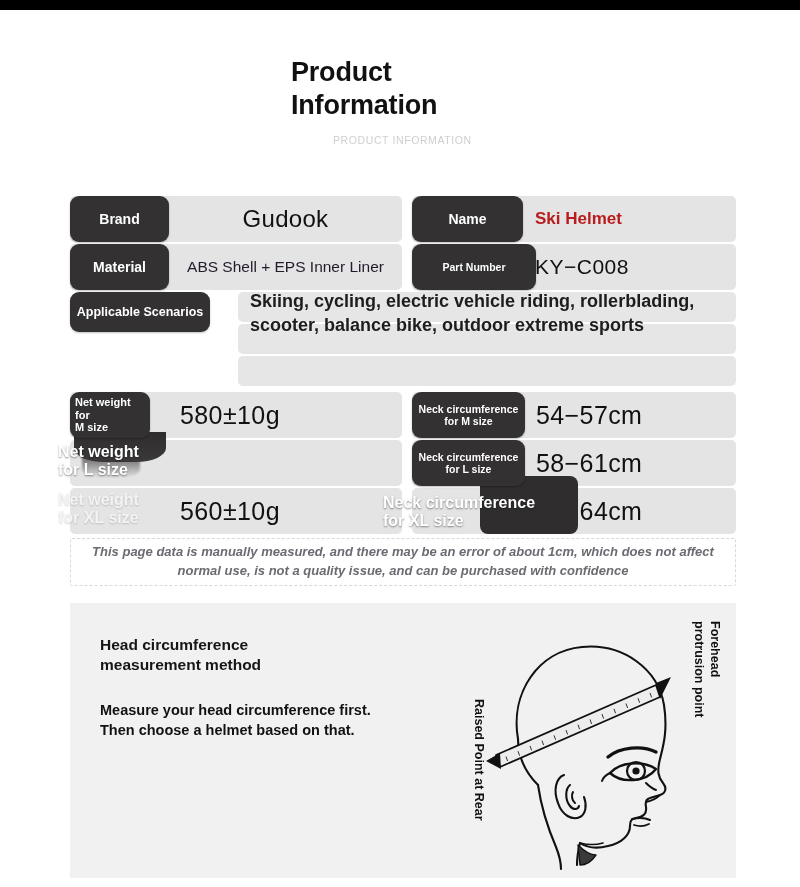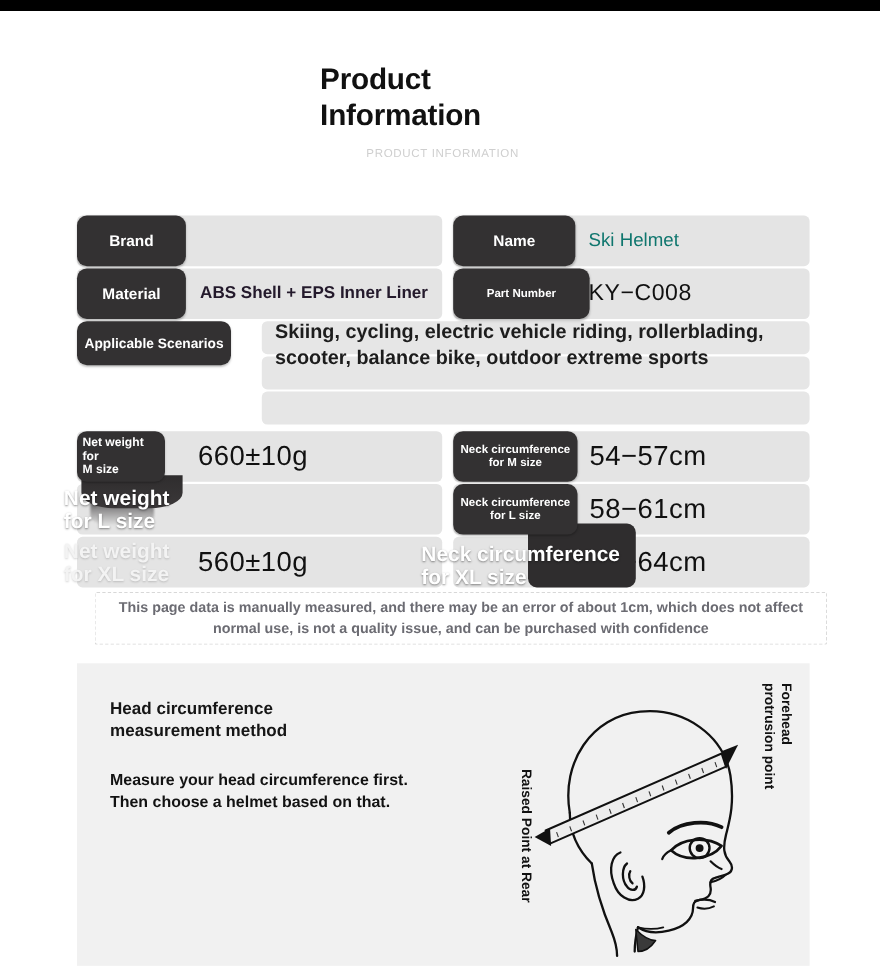--- a/index.html
+++ b/index.html
@@ -54,25 +54,25 @@
   .val {
     position: absolute; top: 0; height: 46px;
     display: flex; align-items: center;
     z-index: 2; color: #111;
   }
 
   
   .r1 .pill.l { width: 99px; font-size: 14px; }
   .r1 .val.l  { left: 99px; right: 0; justify-content: center; font-size: 24px; font-weight: 400; letter-spacing: .3px; }
   .r1 .pill.r { width: 111px; font-size: 14px; }
-  .r1 .val.r  { left: 123px; right: 0; font-size: 17px; font-weight: 400; color: #0f766e; }
+  .r1 .val.r  { left: 123px; right: 0; font-size: 17px; font-weight: 700; color: #b91c1c; }
 
   
   .r2 .pill.l { width: 99px; font-size: 14px; }
-  .r2 .val.l  { left: 99px; right: 0; justify-content: center; font-size: 15.5px; font-weight: 700; color: #241a2c; }
+  .r2 .val.l  { left: 99px; right: 0; justify-content: center; font-size: 15.5px; font-weight: 400; color: #241a2c; }
   .r2 .pill.r { width: 124px; font-size: 10.5px; }
   .r2 .val.r  { left: 123px; right: 0; font-size: 21px; font-weight: 400; letter-spacing: .5px; }
 
   
   .scen { position: relative; height: 98px; margin-bottom: 2px; }
   .scen .sbar {
     position: absolute; left: 168px; right: 0; height: 30px;
     background: #e6e6e6; border-radius: 5px;
   }
   .scen .sbar.b1 { top: 0px; }
@@ -94,21 +94,21 @@
   .sz .val { font-size: 25px; font-weight: 400; letter-spacing: .4px; }
   .sz .val.l { left: 110px; right: 0; }
   .sz .val.r { left: 124px; right: 0; }
 
   .pill.small   { width: 80px; font-size: 11px; padding: 0 5px; justify-content: flex-start; text-align: left; }
   .pill.rsmall  { width: 113px; font-size: 10.5px; justify-content: center; text-align: center; }
 
   
   .ovl {
     position: absolute; z-index: 5;
-    color: #fff; font-weight: 700; font-size: 19px; line-height: 1.12;
+    color: #fff; font-weight: 700; font-size: 16px; line-height: 1.12;
     text-shadow: 0 1px 2px rgba(0,0,0,.45);
     white-space: pre-line; pointer-events: none;
   }
   .ovl.l { left: -12px; top: 3px; width: 190px; }
   .ovl.r { left: -29px; top: 6px; width: 200px; }
 
   
   .tailM {
     position: absolute; left: 4px; top: 40px; width: 92px; height: 30px;
     background: linear-gradient(#2f2d2e, #3b3839);
@@ -125,24 +125,24 @@
     z-index: 1;
   }
   .xlBlob {
     position: absolute; left: 68px; top: -12px; width: 98px; height: 58px;
     background: #2f2d2e; border-radius: 8px;
     z-index: 2;
   }
 
   
   .disc {
-    position: absolute; left: 86px; top: 538px; width: 666px; height: 48px;
+    position: absolute; left: 70px; top: 538px; width: 666px; height: 48px;
     border: 1px dashed #d8d8d8; border-radius: 2px;
     display: flex; align-items: center; justify-content: center;
-    text-align: center; padding: 0 8px;
+    text-align: center; padding: 0 8px; font-style: italic;
   }
   .disc p { font-size: 13px; font-weight: 700; line-height: 1.45; color: #6b6b72; }
 
   
   .panel {
     position: absolute; left: 70px; top: 603px; width: 666px; height: 275px;
     background: #f1f1f1;
   }
   .panel .txt { position: absolute; left: 30px; top: 32px; width: 370px; }
   .panel h2 { font-size: 15.5px; font-weight: 700; line-height: 1.3; color: #161616; }
@@ -168,20 +168,21 @@
   <h1>Product
 Information</h1>
   <div class="sub">PRODUCT INFORMATION</div>
 </div>
 
 <div class="spec">
 
   <div class="row r1">
     <div class="col left">
       <div class="bar"></div>
+      <div class="val l">Gudook</div>
       <div class="pill l">Brand</div>
     </div>
     <div class="col right">
       <div class="bar"></div>
       <div class="val r">Ski Helmet</div>
       <div class="pill r">Name</div>
     </div>
   </div>
 
   <div class="row r2">
@@ -201,21 +202,21 @@
     <div class="sbar b1"></div>
     <div class="sbar b2"></div>
     <div class="sbar b3"></div>
     <div class="stext">Skiing, cycling, electric vehicle riding, rollerblading, scooter, balance bike, outdoor extreme sports</div>
     <div class="pill">Applicable Scenarios</div>
   </div>
 
   <div class="sz">
     <div class="col left">
       <div class="bar"></div>
-      <div class="val l">660±10g</div>
+      <div class="val l">580±10g</div>
       <div class="tailM"></div>
       <div class="tailM2"></div>
       <div class="pill small" style="white-space:pre-line;">Net weight for
 M size</div>
     </div>
     <div class="col right">
       <div class="bar"></div>
       <div class="val r">54−57cm</div>
       <div class="pill rsmall" style="white-space:pre-line;">Neck circumference
 for M size</div>

